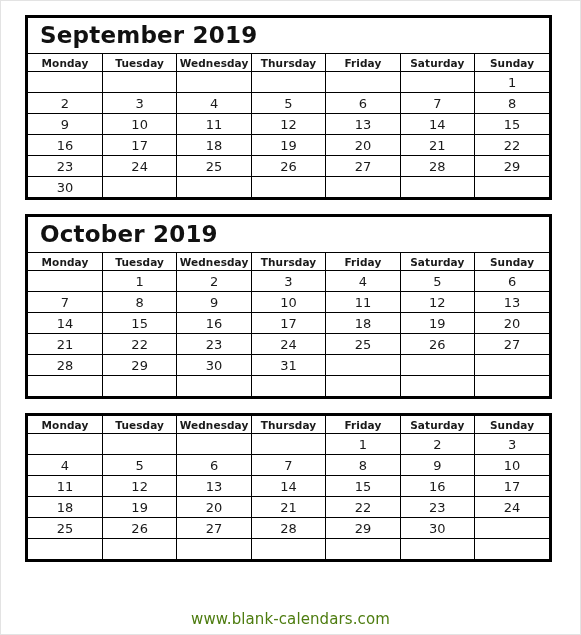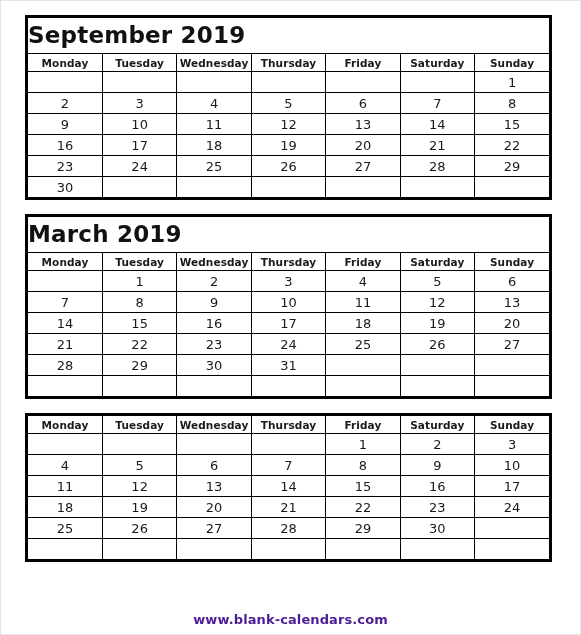--- a/index.html
+++ b/index.html
@@ -41,20 +41,21 @@
     align-items: center;
     border-bottom: 1px solid #000000;
     box-sizing: border-box;
   }
   .month-title {
     font-family: "DejaVu Sans", sans-serif;
     font-weight: bold;
     font-size: 23px;
     letter-spacing: 0.2px;
     color: #111111;
+    padding-left: 12px;
     line-height: 1;
     white-space: nowrap;
   }
   table.cal {
     width: 100%;
     border-collapse: collapse;
     table-layout: fixed;
   }
   table.cal th, table.cal td {
     border: 1px solid #000000;
@@ -87,23 +88,23 @@
 
   #footer {
     position: absolute;
     left: 0;
     right: 0;
     bottom: 6px;
     text-align: center;
   }
   #footer .site {
     font-family: "DejaVu Sans", sans-serif;
-    font-weight: bold;
-    font-size: 13px;
-    color: #4c1d95;
+    font-weight: normal;
+    font-size: 15px;
+    color: #4d7c0f;
     letter-spacing: 0.1px;
   }
 </style>
 </head>
 <body>
 
 <div id="page">
 
   <div id="sheet">
       <div class="month-block">
@@ -175,21 +176,21 @@
               <td></td>
               <td></td>
               <td></td>
               <td></td>
             </tr>
           </tbody>
         </table>
       </div>
       <div class="month-block">
         <div class="month-title-row">
-          <div class="month-title">March 2019</div>
+          <div class="month-title">October 2019</div>
         </div>
         <table class="cal">
           <thead>
             <tr>
               <th>Monday</th>
               <th>Tuesday</th>
               <th>Wednesday</th>
               <th>Thursday</th>
               <th>Friday</th>
               <th>Saturday</th>

